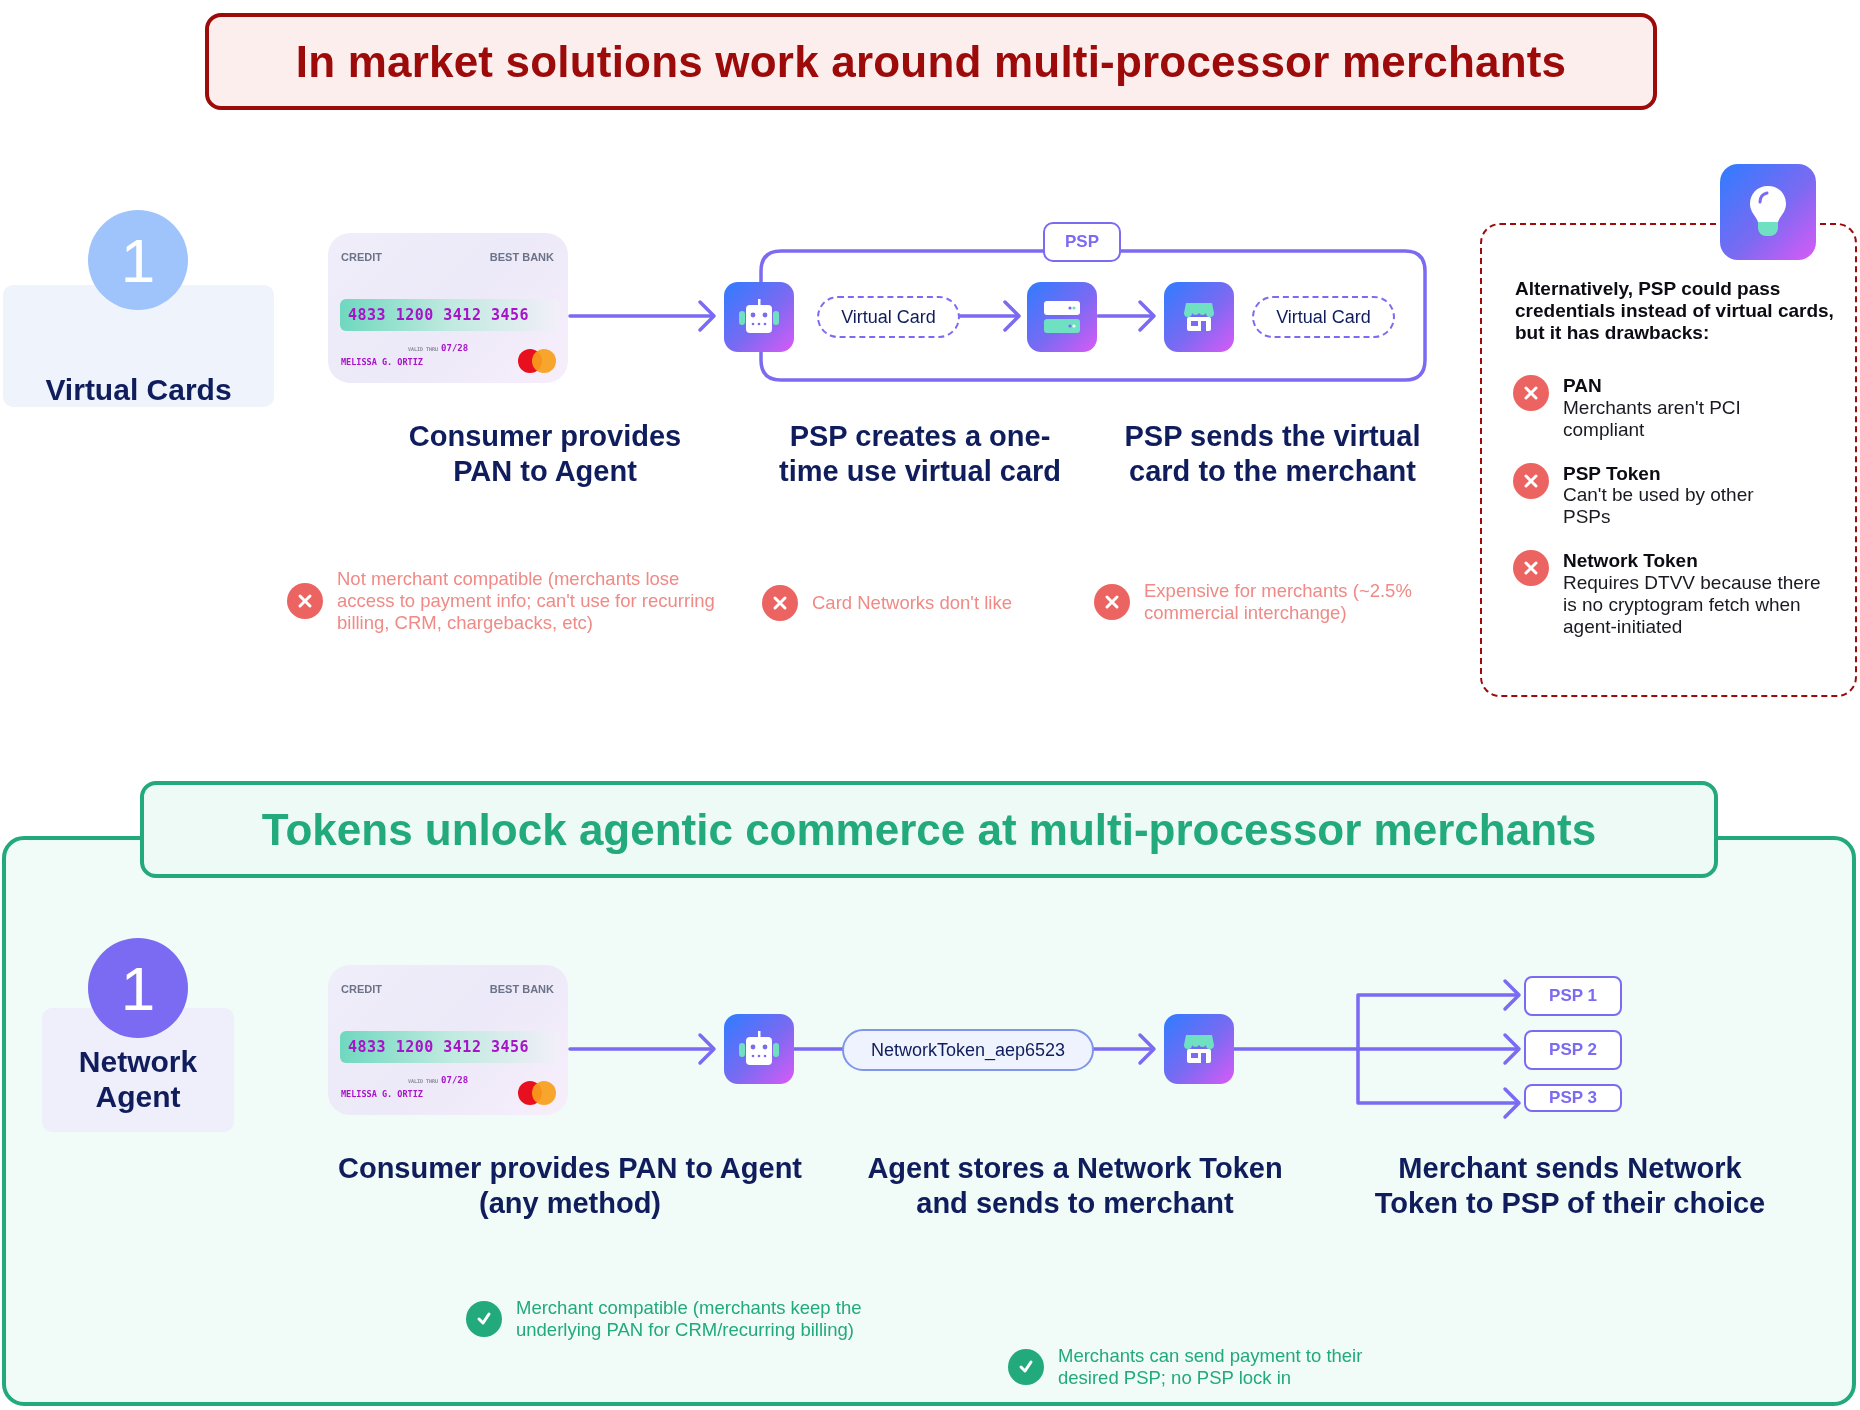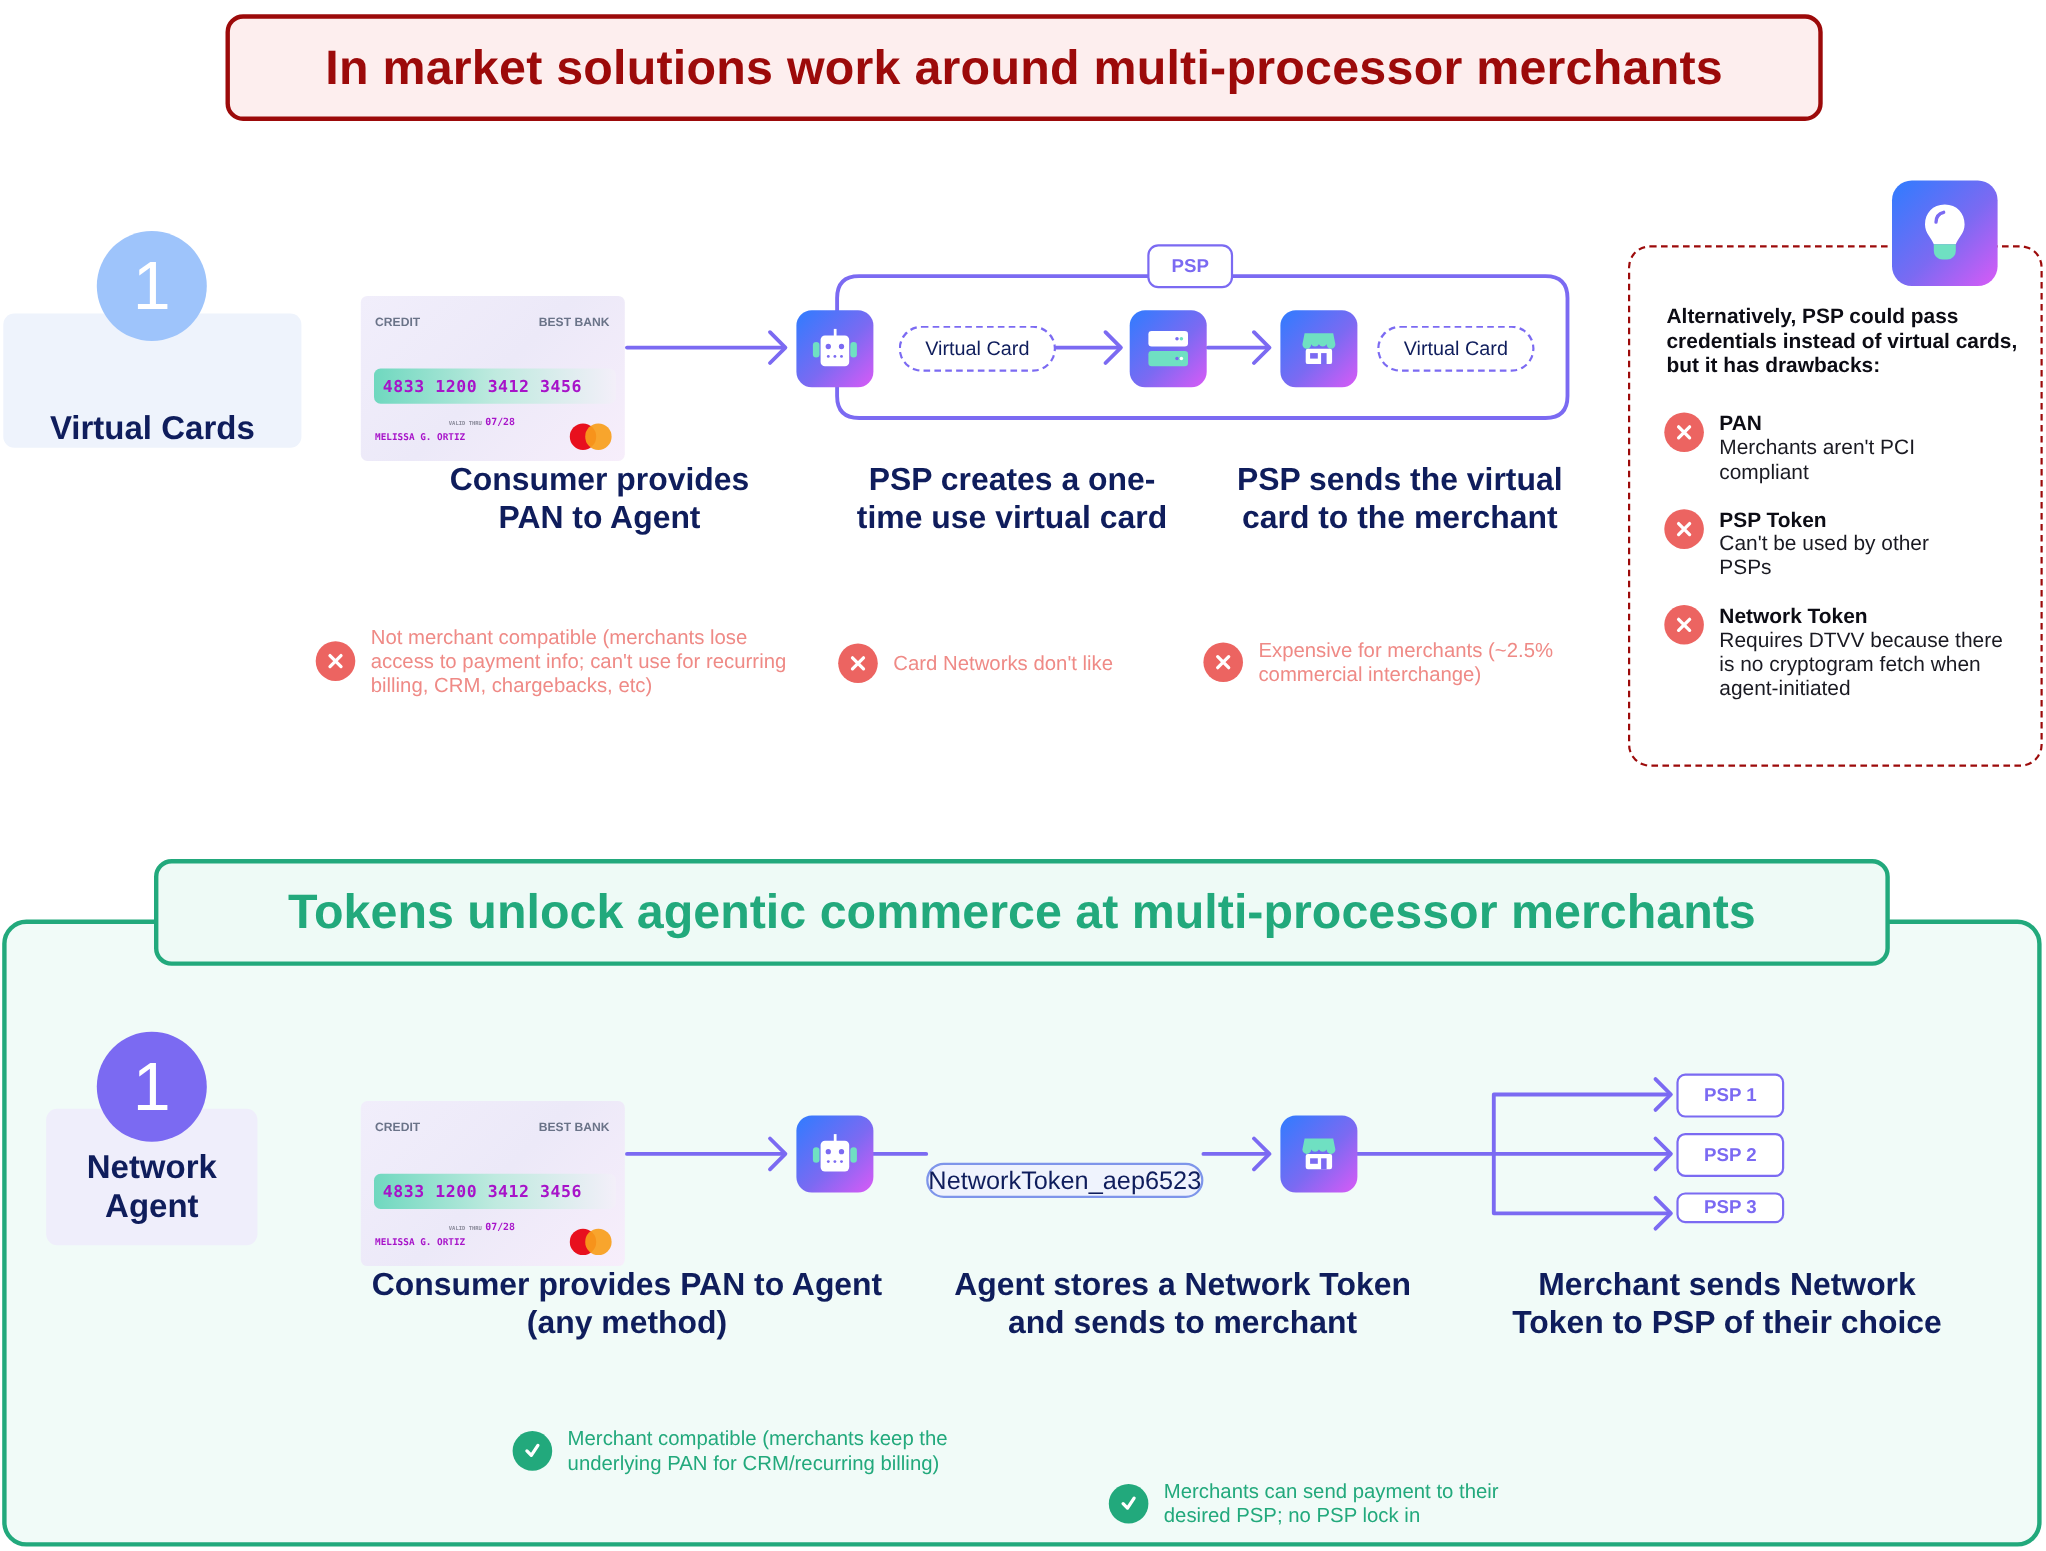--- a/index.html
+++ b/index.html
@@ -32,23 +32,22 @@
     text-align: center; font-weight: 700; font-size: 30px; color: #0f1d5c; line-height: 1.15;
   }
   .badge {
     width: 100px; height: 100px; border-radius: 50%;
     display: flex; align-items: center; justify-content: center;
     color: #fff; font-size: 62px; font-weight: 400;
   }
 
   
   .card {
-    width: 240px; height: 150px; border-radius: 6px;
+    width: 240px; height: 150px; border-radius: 22px;
     background: linear-gradient(135deg, #f1eefb 0%, #ece9f8 50%, #f7eefb 100%);
-    margin-top: 36px;
   }
   .card .lbl { position: absolute; top: 18px; font-size: 11px; font-weight: 700; color: #6a7388; }
   .card .strip {
     position: absolute; left: 12px; top: 66px; width: 220px; height: 32px; border-radius: 6px;
     background: linear-gradient(90deg, #6fd8bf 0%, #bfeadf 50%, #f3eff9 100%);
     display: flex; align-items: center; padding-left: 8px;
   }
   .card .num { font-family: "DejaVu Sans Mono", monospace; font-weight: 700; font-size: 15px; color: #a713c9; letter-spacing: 0.5px; }
   .card .valid { position: absolute; left: 80px; top: 110px; font-family: "DejaVu Sans Mono", monospace; font-size: 9px; color: #a713c9; font-weight: 700; }
   .card .valid small { font-size: 5px; color: #8a8a9a; margin-right: 3px; }
@@ -65,23 +64,23 @@
     display: flex; align-items: center; justify-content: center;
   }
 
   
   .pill-dashed {
     height: 42px; border: 2.5px dashed #7b6af2; border-radius: 22px; background: #fff;
     display: flex; align-items: center; justify-content: center;
     font-size: 18px; color: #0f1d5c; font-weight: 500;
   }
   .pill-token {
-    height: 32px; border: 2.5px solid #7e95ea; border-radius: 22px; background: #eff3fd;
-    display: flex; align-items: center; justify-content: center;
-    font-size: 23px; color: #0f1d5c; margin-top: 28px;
+    height: 42px; border: 2.5px solid #7e95ea; border-radius: 22px; background: #eff3fd;
+    display: flex; align-items: center; justify-content: center;
+    font-size: 18px; color: #0f1d5c;
   }
   .psp-box {
     border: 2.5px solid #7b6af2; border-radius: 8px; background: #fff;
     display: flex; align-items: center; justify-content: center;
     font-size: 17px; font-weight: 700; color: #7b6af2;
   }
 
   
   .step { text-align: center; font-size: 29px; font-weight: 700; color: #0f1d5c; line-height: 1.2; }
 

